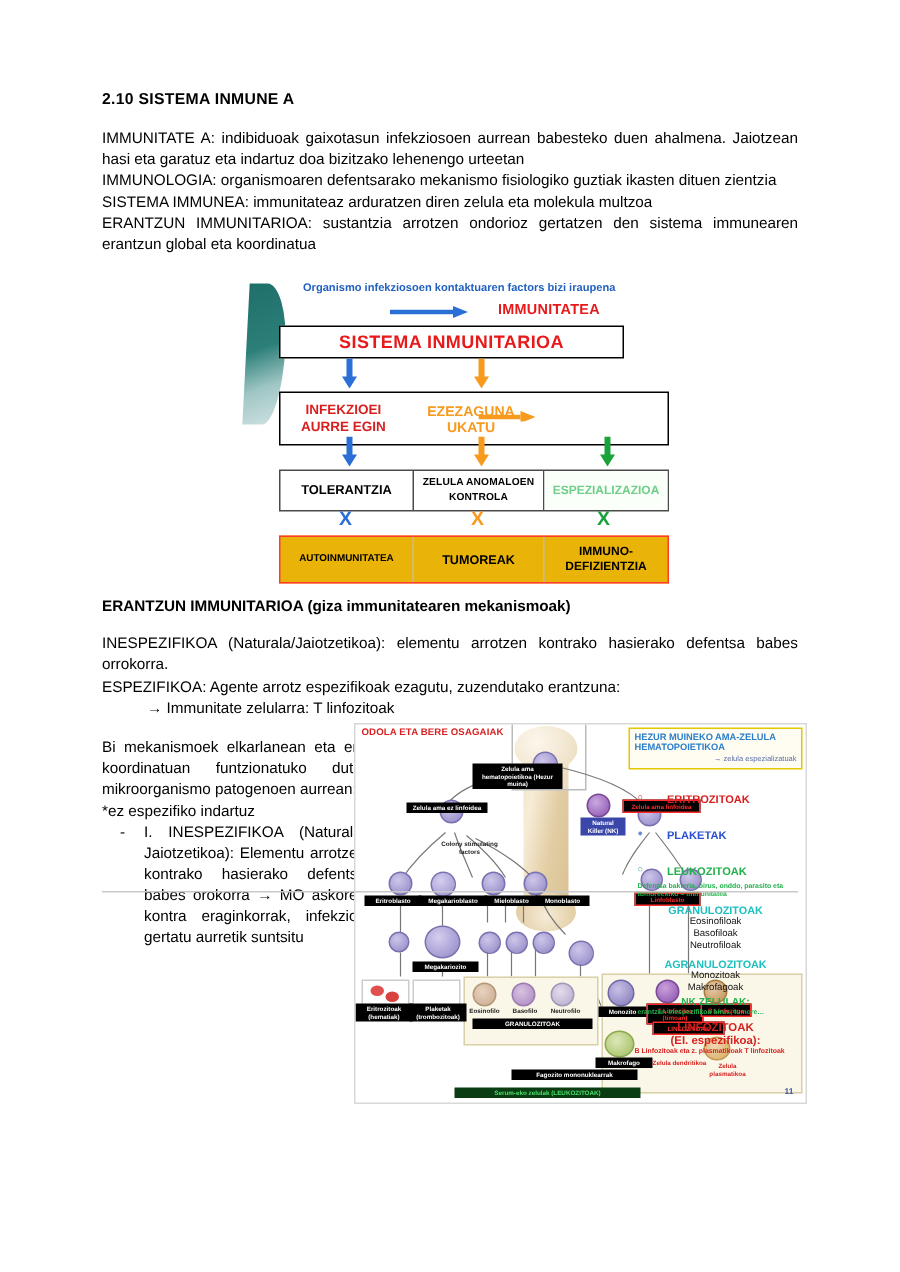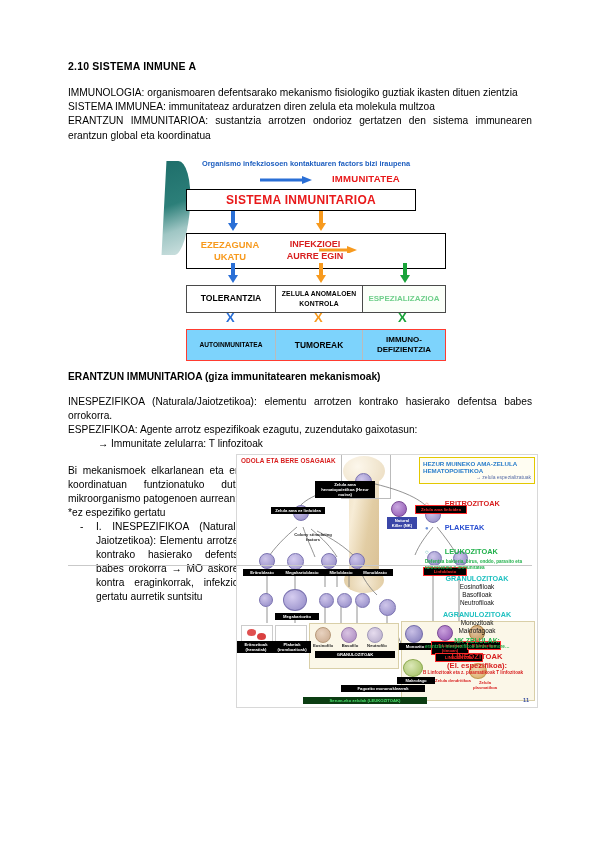--- a/index.html
+++ b/index.html
@@ -64,21 +64,21 @@
   }
   .row3 .cell{display:flex;align-items:center;justify-content:center;text-align:center;
     font-size:8.6px;font-weight:bold;line-height:9.8px;}
   .row3 .c1{width:88px;border-right:1.1px solid #4a4a4a;color:#000;}
   .row3 .c2{width:86px;border-right:1.1px solid #4a4a4a;color:#000;font-size:6.8px;letter-spacing:.1px;}
   .row3 .c3{width:82px;color:#6fcf8a;font-size:8px;background:#fbfff9;}
 
   .xmark{position:absolute;font-size:13px;font-weight:bold;line-height:10px;}
   .row4{
     position:absolute;left:22px;top:170px;width:258px;height:30px;
-    border:1.4px solid #ff3b30;display:flex;background:#7dd3fc;
+    border:1.4px solid #ff3b30;display:flex;background:#eab308;
   }
   .row4 .cell{display:flex;align-items:center;justify-content:center;text-align:center;
     font-weight:bold;line-height:10px;color:#000;}
   .row4 .c1{width:88px;border-right:1px solid #bbb;font-size:6.6px;}
   .row4 .c2{width:86px;border-right:1px solid #bbb;font-size:8.4px;}
   .row4 .c3{width:82px;font-size:8px;}
 
   
   h2.sub-title{font-size:10.2px;font-weight:bold;margin:0 0 13px 0;}
 
@@ -150,20 +150,21 @@
   .rule{position:absolute;left:0;right:0;bottom:38px;border-top:1px solid #c9c9c9;}
 </style>
 </head>
 <body>
 
 <div class="page">
  <div class="content">
 
   <h1 class="sec-title">2.10 SISTEMA INMUNE A</h1>
 
+  <p class="body">IMMUNITATE A: indibiduoak gaixotasun infekziosoen aurrean babesteko duen ahalmena. Jaiotzean hasi eta garatuz eta indartuz doa bizitzako lehenengo urteetan</p>
   <p class="body">IMMUNOLOGIA: organismoaren defentsarako mekanismo fisiologiko guztiak ikasten dituen zientzia</p>
   <p class="body nojust">SISTEMA IMMUNEA: immunitateaz arduratzen diren zelula eta molekula multzoa</p>
   <p class="body">ERANTZUN IMMUNITARIOA: sustantzia arrotzen ondorioz gertatzen den sistema immunearen erantzun global eta koordinatua</p>
 
   <div class="diagram1">
 
     <div class="leafshape"></div>
 
     <div class="d1-caption">Organismo infekziosoen kontaktuaren factors bizi iraupena</div>
 
@@ -179,27 +180,27 @@
     <svg class="arrow-v" style="left:64px;top:52px" viewBox="0 0 10 20">
       <line x1="5" y1="0" x2="5" y2="13" stroke="#2a6fd6" stroke-width="4"></line>
       <polygon points="0,12 10,12 5,20" fill="#2a6fd6"></polygon>
     </svg>
     <svg class="arrow-v" style="left:152px;top:52px" viewBox="0 0 10 20">
       <line x1="5" y1="0" x2="5" y2="13" stroke="#f79a1e" stroke-width="4"></line>
       <polygon points="0,12 10,12 5,20" fill="#f79a1e"></polygon>
     </svg>
 
     <div class="row2">
+      <div class="cell c3">
+        <span>INFEKZIOEI</span>
+        <span>AURRE EGIN</span>
+      </div>
       <div class="cell c2">
         <span>EZEZAGUNA</span>
         <span>UKATU</span>
-      </div>
-      <div class="cell c3">
-        <span>INFEKZIOEI</span>
-        <span>AURRE EGIN</span>
       </div>
     </div>
 
     <svg class="arrow-orange-h" viewBox="0 0 38 8">
       <line x1="0" y1="5" x2="28" y2="5" stroke="#f79a1e" stroke-width="3"></line>
       <polygon points="28,1 38,5 28,9" fill="#f79a1e"></polygon>
     </svg>
 
     <svg class="arrow-v" style="left:64px;top:104px" viewBox="0 0 10 20">
       <line x1="5" y1="0" x2="5" y2="13" stroke="#2a6fd6" stroke-width="4"></line>
@@ -227,28 +228,28 @@
     <div class="row4">
       <div class="cell c1">AUTOINMUNITATEA</div>
       <div class="cell c2">TUMOREAK</div>
       <div class="cell c3">IMMUNO- DEFIZIENTZIA</div>
     </div>
   </div>
 
   <h2 class="sub-title" style="margin-top:20px">ERANTZUN IMMUNITARIOA (giza immunitatearen mekanismoak)</h2>
 
   <p class="body">INESPEZIFIKOA (Naturala/Jaiotzetikoa): elementu arrotzen kontrako hasierako defentsa babes orrokorra.</p>
-  <p class="body nojust">ESPEZIFIKOA: Agente arrotz espezifikoak ezagutu, zuzendutako gaixotasun:</p>
+  <p class="body nojust">ESPEZIFIKOA: Agente arrotz espezifikoak ezagutu, zuzendutako erantzuna:</p>
   <p class="body nojust indent1">→ Immunitate zelularra: T linfozitoak</p>
 
   <div class="lower">
 
     <div class="leftcol">
       <p class="body" style="margin-bottom:0">Bi mekanismoek elkarlanean eta era koordinatuan funtzionatuko dute, mikroorganismo patogenoen aurrean:</p>
-      <p class="body nojust" style="margin:0">*ez espezifiko gertatu</p>
+      <p class="body nojust" style="margin:0">*ez espezifiko indartuz</p>
       <div class="bullet-row" style="margin-top:0">
         <span class="dash">-</span>
         <span class="btext body">I. INESPEZIFIKOA (Naturala/ Jaiotzetikoa): Elementu arrotzen kontrako hasierako defentsa babes orokorra → MO askoren kontra eraginkorrak, infekzioa gertatu aurretik suntsitu</span>
       </div>
     </div>
 
     <div class="bigdiag">
 
       <div class="bd-title">ODOLA ETA BERE OSAGAIAK</div>
 

